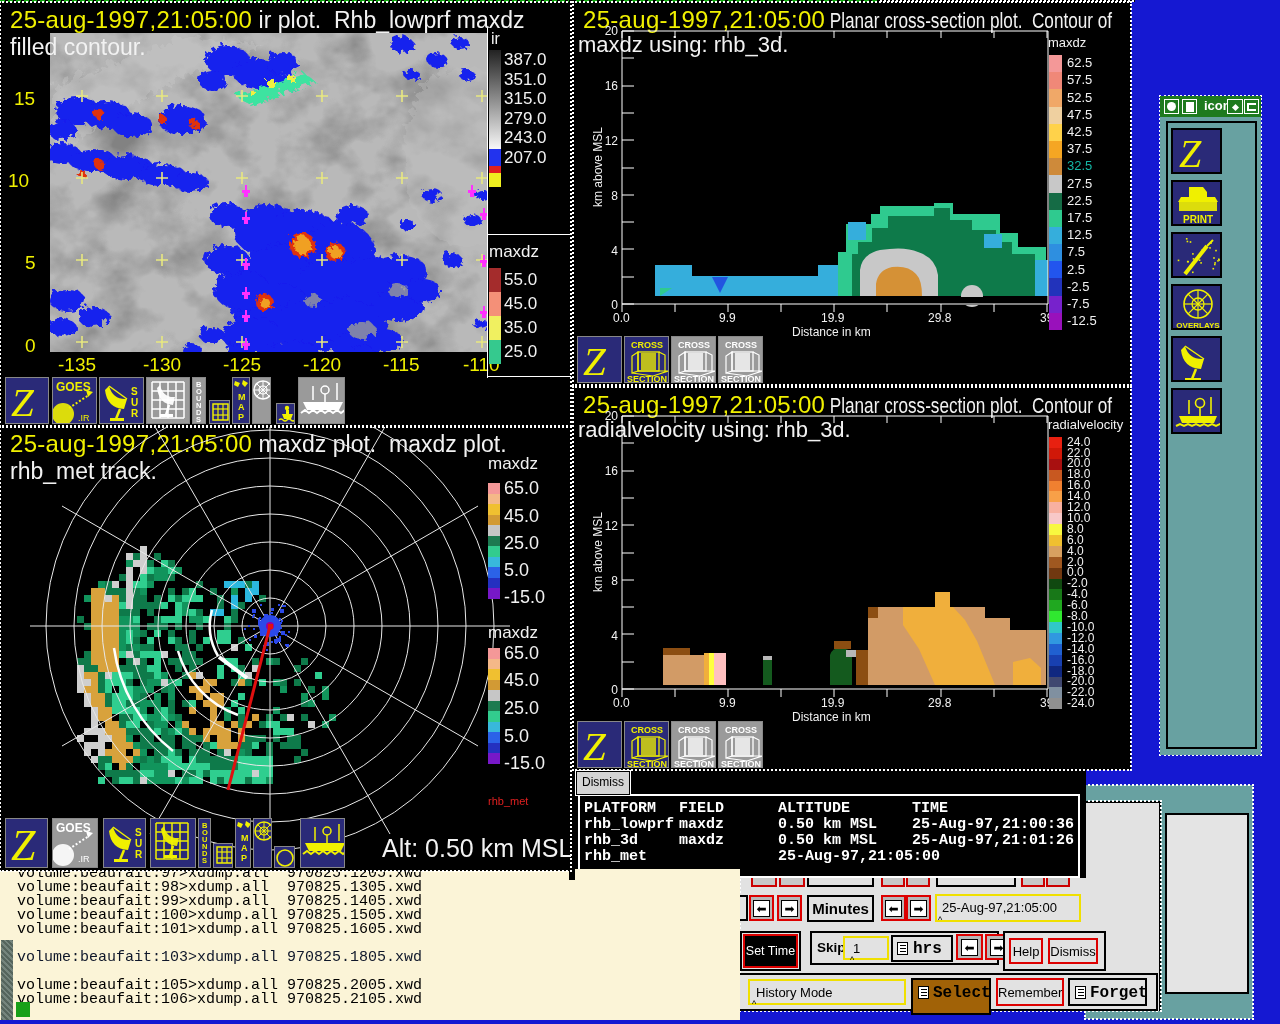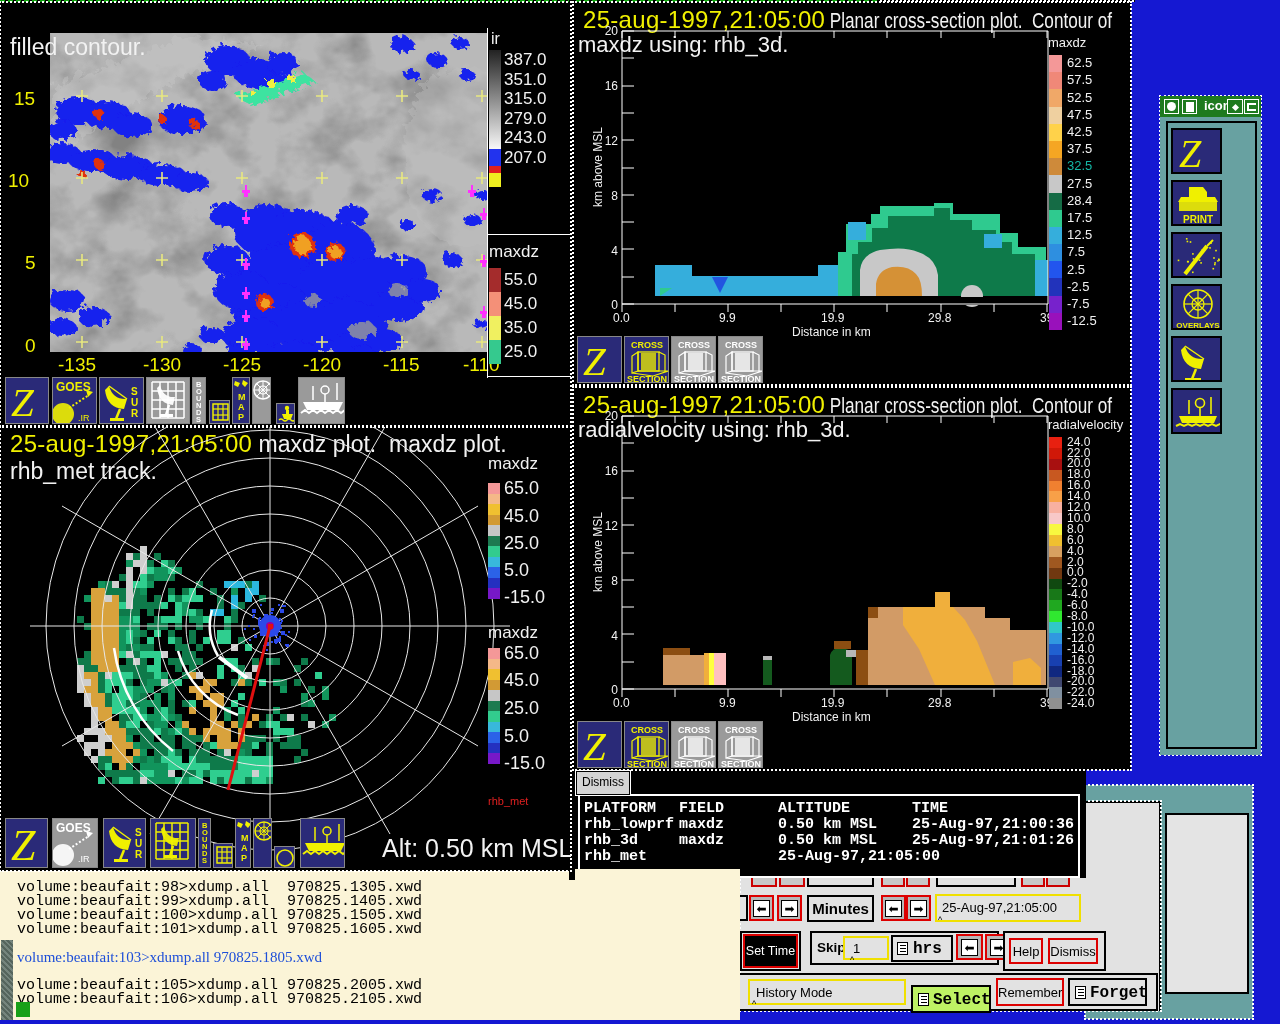--- a/index.html
+++ b/index.html
@@ -52,21 +52,21 @@
     </div>
     <div style="position:absolute;left:245px;top:131px;width:27px;height:26px;border:2px solid #d00;background:#b8b8b8;display:flex;align-items:center;justify-content:center">
       <div style="background:#fff;border:1px solid #000;width:17px;height:17px;font-size:12px;line-height:17px;text-align:center;color:#000">➡</div>
     </div>
     <div style="position:absolute;left:263px;top:128px;width:103px;height:40px;border:2px solid #000;background:#e2e2e2"></div>
     <div style="position:absolute;left:269px;top:135px;width:34px;height:26px;border:2px solid #d00;background:#e2e2e2;font-size:13px;color:#000;text-align:center;line-height:23px">Help</div>
     <div style="position:absolute;left:308px;top:135px;width:50px;height:26px;border:2px solid #d00;background:#e2e2e2;font-size:13px;color:#000;text-align:center;line-height:23px">Dismiss</div>
     <div style="position:absolute;left:0px;top:170px;width:418px;height:38px;border:2px solid #000;border-left:none;background:#e2e2e2"></div>
     <div style="position:absolute;left:8px;top:176px;width:158px;height:26px;border:2px solid #f0e000;background:#e2e2e2;font-size:13px;color:#000;padding:4px 0 0 6px">History Mode</div>
     <div style="position:absolute;left:12px;top:196px;font-size:9px;color:#000">^</div>
-    <div style="position:absolute;left:171px;top:182px;width:80px;height:28px;border:2px solid #000;background:#bef264">
+    <div style="position:absolute;left:171px;top:175px;width:80px;height:37px;border:2px solid #000;background:#a16207">
       <div style="position:absolute;left:5px;top:6px;width:11px;height:13px;border:1px solid #000;background:#fff">
         <div style="position:absolute;left:2px;top:2px;width:6px;height:1px;background:#000"></div>
         <div style="position:absolute;left:2px;top:5px;width:6px;height:1px;background:#000"></div>
         <div style="position:absolute;left:2px;top:8px;width:6px;height:1px;background:#000"></div>
       </div>
       <div style="position:absolute;left:20px;top:4px;font-weight:bold;font-size:16px;font-family:'Liberation Mono',monospace;color:#000">Select</div>
     </div>
     <div style="position:absolute;left:256px;top:175px;width:68px;height:28px;border:2px solid #d00;background:#e2e2e2;font-size:13px;color:#000;text-align:center;line-height:25px;white-space:nowrap">Remember</div>
     <div style="position:absolute;left:328px;top:175px;width:79px;height:28px;border:2px solid #000;background:#e2e2e2">
       <div style="position:absolute;left:5px;top:6px;width:11px;height:13px;border:1px solid #000;background:#fff">
@@ -89,25 +89,26 @@
     <div style="position:absolute;left:340px;top:46px;color:#fff;font-family:'Liberation Mono',monospace;font-weight:bold;font-size:15px">25-Aug-97,21:00:36</div>
     <div style="position:absolute;left:12px;top:62px;color:#fff;font-family:'Liberation Mono',monospace;font-weight:bold;font-size:15px;white-space:pre">rhb_3d</div>
     <div style="position:absolute;left:107px;top:62px;color:#fff;font-family:'Liberation Mono',monospace;font-weight:bold;font-size:15px">maxdz</div>
     <div style="position:absolute;left:206px;top:62px;color:#fff;font-family:'Liberation Mono',monospace;font-weight:bold;font-size:15px">0.50 km MSL</div>
     <div style="position:absolute;left:340px;top:62px;color:#fff;font-family:'Liberation Mono',monospace;font-weight:bold;font-size:15px">25-Aug-97,21:01:26</div>
     <div style="position:absolute;left:12px;top:78px;color:#fff;font-family:'Liberation Mono',monospace;font-weight:bold;font-size:15px;white-space:pre">rhb_met</div>
     <div style="position:absolute;left:206px;top:78px;color:#fff;font-family:'Liberation Mono',monospace;font-weight:bold;font-size:15px">25-Aug-97,21:05:00</div>
     <div style="position:absolute;left:4px;top:1px;width:54px;height:24px;background:#d4d4d4;border:1px solid #000;outline:1px solid #fff;font-size:12px;color:#000;text-align:center;line-height:21px">Dismiss</div>
   </div>
 <div style="position:absolute;left:0px;top:869px;width:740px;height:151px;background:#FBF4D7;overflow:hidden">
+    <div style="position:absolute;left:17px;top:-4px;color:#000;font-family:'Liberation Mono',monospace;font-size:15px;white-space:pre">volume:beaufait:97&gt;xdump.all  970825.1205.xwd</div>
     <div style="position:absolute;left:17px;top:10px;color:#000;font-family:'Liberation Mono',monospace;font-size:15px;white-space:pre">volume:beaufait:98&gt;xdump.all  970825.1305.xwd</div>
     <div style="position:absolute;left:17px;top:24px;color:#000;font-family:'Liberation Mono',monospace;font-size:15px;white-space:pre">volume:beaufait:99&gt;xdump.all  970825.1405.xwd</div>
     <div style="position:absolute;left:17px;top:38px;color:#000;font-family:'Liberation Mono',monospace;font-size:15px;white-space:pre">volume:beaufait:100&gt;xdump.all 970825.1505.xwd</div>
     <div style="position:absolute;left:17px;top:52px;color:#000;font-family:'Liberation Mono',monospace;font-size:15px;white-space:pre">volume:beaufait:101&gt;xdump.all 970825.1605.xwd</div>
-    <div style="position:absolute;left:17px;top:80px;color:#1d4ed8;font-family:Liberation Serif, serif;font-size:15px;white-space:pre">volume:beaufait:103&gt;xdump.all 970825.1805.xwd</div>
+    <div style="position:absolute;left:17px;top:80px;color:#0f172a;font-family:Liberation Mono, monospace;font-size:15px;white-space:pre">volume:beaufait:103&gt;xdump.all 970825.1805.xwd</div>
     <div style="position:absolute;left:17px;top:108px;color:#000;font-family:'Liberation Mono',monospace;font-size:15px;white-space:pre">volume:beaufait:105&gt;xdump.all 970825.2005.xwd</div>
     <div style="position:absolute;left:17px;top:122px;color:#000;font-family:'Liberation Mono',monospace;font-size:15px;white-space:pre">volume:beaufait:106&gt;xdump.all 970825.2105.xwd</div>
     <div style="position:absolute;left:1px;top:71px;width:12px;height:80px;background:repeating-linear-gradient(45deg,#55655d 0 2px,#75857d 2px 4px)"></div>
     <div style="position:absolute;left:16px;top:133px;width:14px;height:15px;background:#18a018"></div>
   </div>
 <div style="position:absolute;left:569px;top:0;width:6px;height:880px;background:#000"></div>
 <div style="position:absolute;left:0px;top:423px;width:571px;height:6px;background:#000"></div>
 <div style="position:absolute;left:573px;top:383px;width:558px;height:6px;background:#000"></div>
 <div style="position:absolute;left:0px;top:2px;width:571px;height:424px;background:#000;outline:2px dotted #fff;outline-offset:-1px;overflow:hidden">
     <div style="position:absolute;left:0;top:0;width:571px;height:424px;overflow:hidden">
@@ -280,20 +281,21 @@
           <rect x="430" y="278" width="8" height="3"></rect>
           <rect x="432" y="281" width="4" height="4"></rect>
         </g>
         <g fill="#FF30FF">
           <rect x="421" y="152" width="2" height="5"></rect>
           <rect x="418" y="157" width="8" height="3"></rect>
           <rect x="420" y="160" width="4" height="4"></rect>
         </g>
       </svg>
     </div>
+    <div style="position:absolute;left:10px;top:4px;font-size:23px;white-space:pre"><span style="color:#f0f000;font-size:24px;letter-spacing:0.3px">25-aug-1997,21:05:00</span><span style="color:#f2f2f2"> ir plot.  Rhb_lowprf maxdz</span></div>
     <div style="position:absolute;left:10px;top:32px;font-size:23px;color:#f2f2f2">filled contour.</div>
     <div style="position:absolute;left:14px;top:86px;color:#f0f000;font-size:19px">15</div>
     <div style="position:absolute;left:8px;top:168px;color:#f0f000;font-size:19px">10</div>
     <div style="position:absolute;left:25px;top:250px;color:#f0f000;font-size:19px">5</div>
     <div style="position:absolute;left:25px;top:333px;color:#f0f000;font-size:19px">0</div>
     <div style="position:absolute;left:58px;top:352px;color:#f0f000;font-size:19px">-135</div>
     <div style="position:absolute;left:143px;top:352px;color:#f0f000;font-size:19px">-130</div>
     <div style="position:absolute;left:223px;top:352px;color:#f0f000;font-size:19px">-125</div>
     <div style="position:absolute;left:303px;top:352px;color:#f0f000;font-size:19px">-120</div>
     <div style="position:absolute;left:383px;top:352px;color:#f0f000;font-size:19px">-115</div>
@@ -1377,21 +1379,21 @@
       <div style="width:13px;height:17.20px;background:#9911BB"></div>
     </div>
     <div style="position:absolute;left:494px;top:53px;color:#f2f2f2;font-size:13px">62.5</div>
     <div style="position:absolute;left:494px;top:70px;color:#f2f2f2;font-size:13px">57.5</div>
     <div style="position:absolute;left:494px;top:88px;color:#f2f2f2;font-size:13px">52.5</div>
     <div style="position:absolute;left:494px;top:105px;color:#f2f2f2;font-size:13px">47.5</div>
     <div style="position:absolute;left:494px;top:122px;color:#f2f2f2;font-size:13px">42.5</div>
     <div style="position:absolute;left:494px;top:139px;color:#f2f2f2;font-size:13px">37.5</div>
     <div style="position:absolute;left:494px;top:156px;color:#14b8a6;font-size:13px">32.5</div>
     <div style="position:absolute;left:494px;top:174px;color:#f2f2f2;font-size:13px">27.5</div>
-    <div style="position:absolute;left:494px;top:191px;color:#f2f2f2;font-size:13px">28.4</div>
+    <div style="position:absolute;left:494px;top:191px;color:#f2f2f2;font-size:13px">22.5</div>
     <div style="position:absolute;left:494px;top:208px;color:#f2f2f2;font-size:13px">17.5</div>
     <div style="position:absolute;left:494px;top:225px;color:#f2f2f2;font-size:13px">12.5</div>
     <div style="position:absolute;left:494px;top:242px;color:#f2f2f2;font-size:13px">7.5</div>
     <div style="position:absolute;left:494px;top:260px;color:#f2f2f2;font-size:13px">2.5</div>
     <div style="position:absolute;left:494px;top:277px;color:#f2f2f2;font-size:13px">-2.5</div>
     <div style="position:absolute;left:494px;top:294px;color:#f2f2f2;font-size:13px">-7.5</div>
     <div style="position:absolute;left:494px;top:311px;color:#f2f2f2;font-size:13px">-12.5</div>
     <div style="position:absolute;left:0;top:0;width:558px;height:383px">
       <div style="position:absolute;left:4px;top:334px;width:45px;height:47px;border:1px solid #888;overflow:hidden">
         <svg width="45" height="47" style="position:absolute;left:0;top:0">

